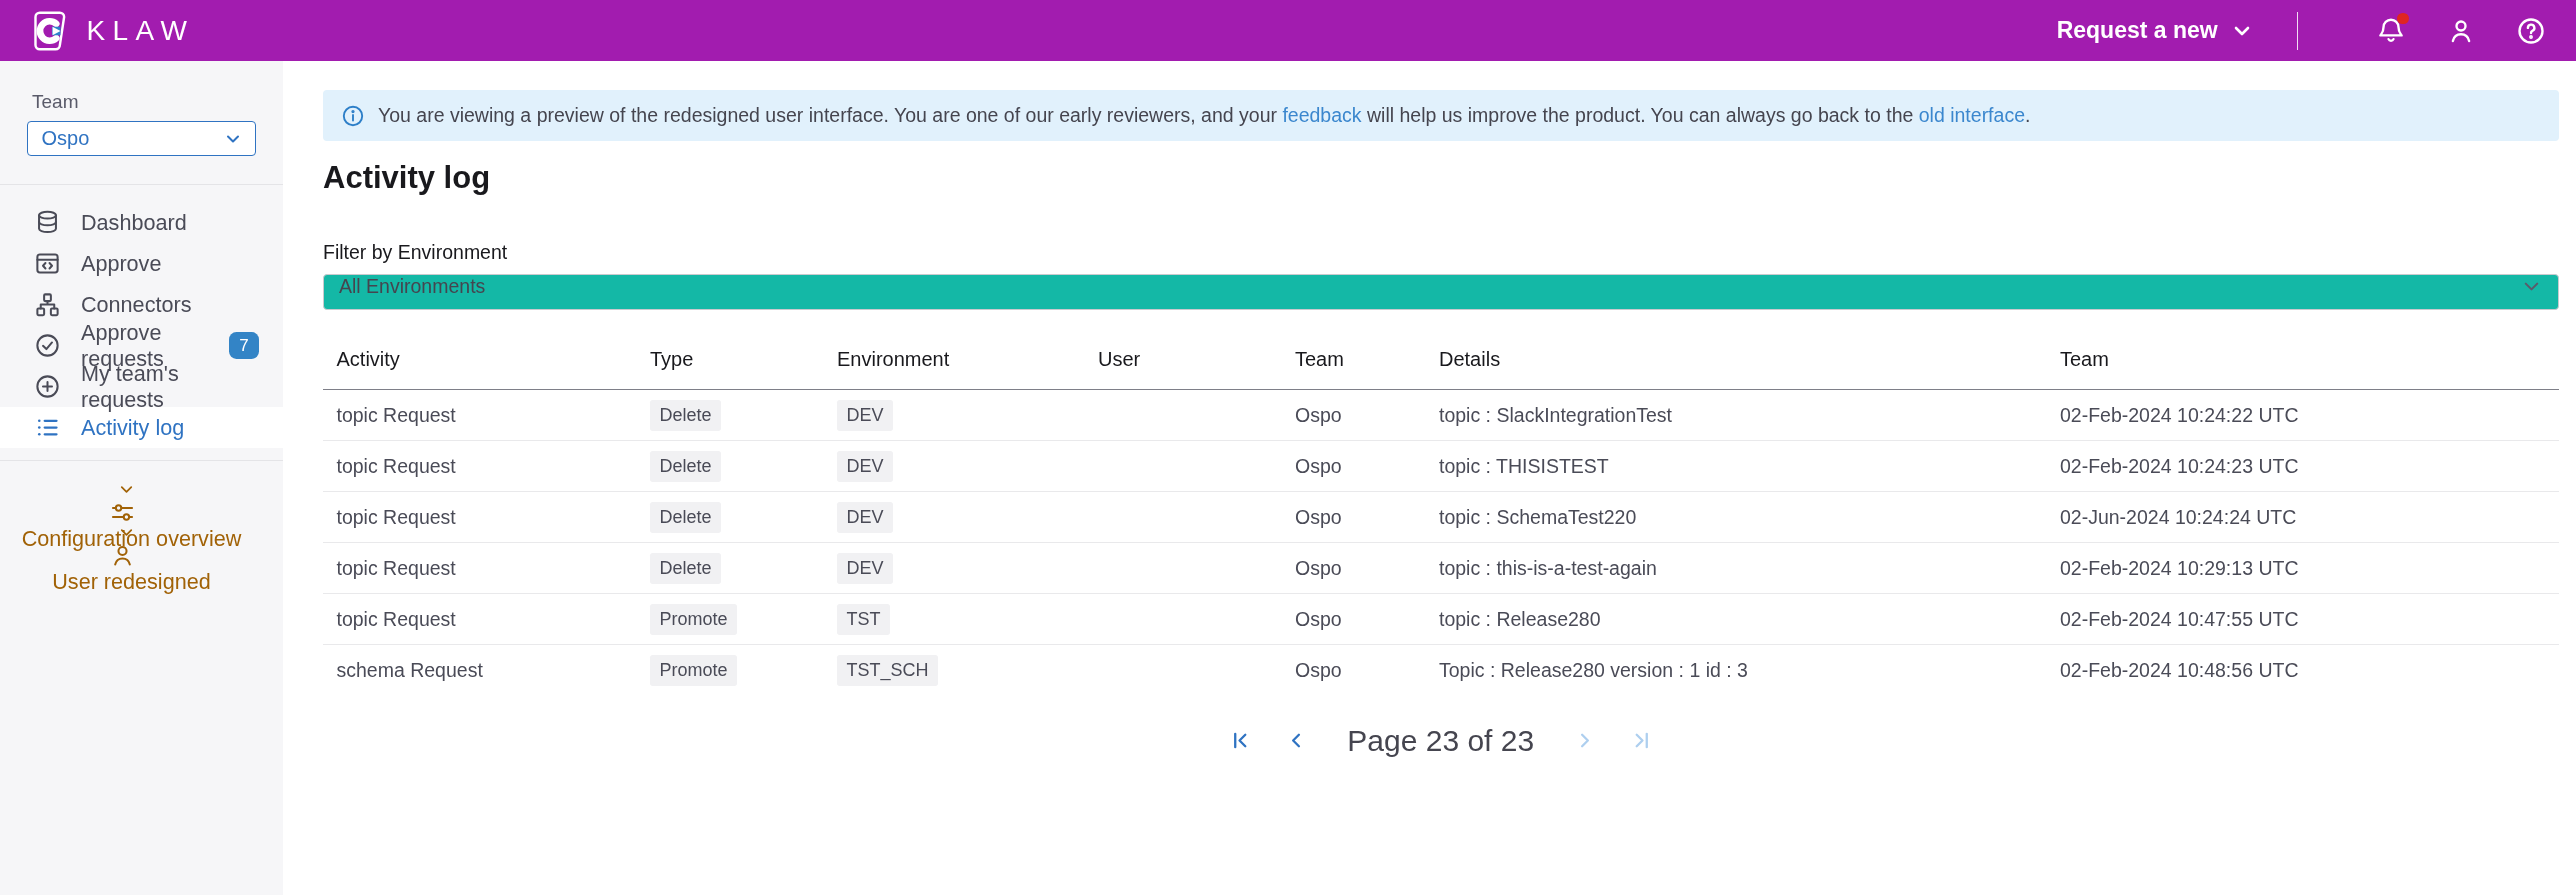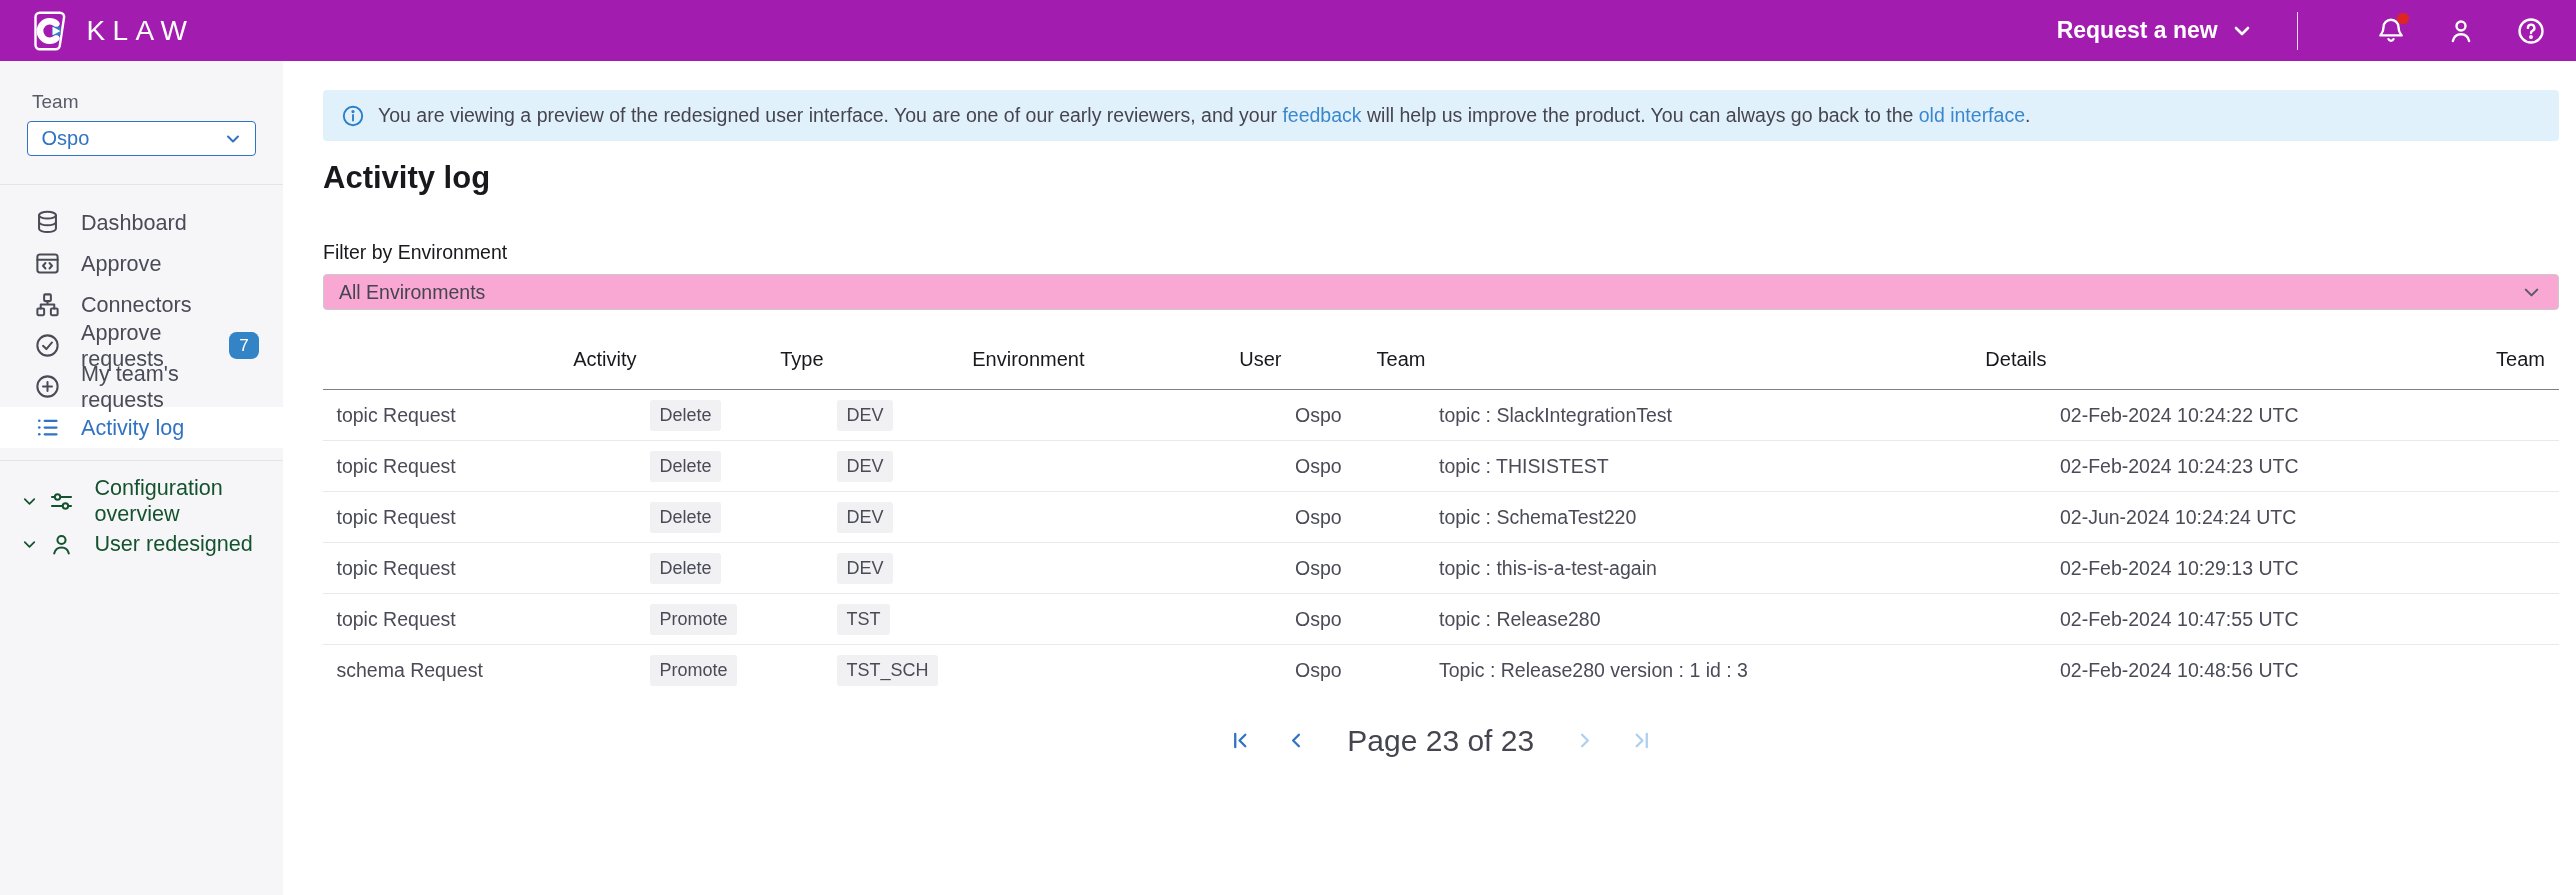--- a/index.html
+++ b/index.html
@@ -46,52 +46,52 @@
   }
   .nav-item .icon { width:27px; height:27px; flex:none; margin-right:20px; display:flex; }
   .nav-item .icon svg { width:27px; height:27px; }
   .nav-item.active { background:#ffffff; color:#2f73c2; }
   .nav-item .grow { flex:1; }
   .nav-badge {
     min-width:30px; height:27px; border-radius:7.4px; background:#3384c6; color:#ffffff;
     font-size:17px; display:flex; align-items:center; justify-content:center; padding:0 6.7px;
   }
   .section-item {
-    height:43px; display:flex; align-items:center; padding:0 24px 0 20px;
-    font-size:21.6px; color:#14532d; cursor:pointer;
+    height:43px; display:flex; align-items:center; padding:0 24px 0 4px;
+    font-size:21.6px; color:#a16207; cursor:pointer;flex-direction:column;
   }
   .section-item .chev { width:19px; height:19px; margin-right:9.4px; display:flex; }
   .section-item .chev svg { width:19px; height:19px; }
   .section-item .icon { width:27px; height:27px; margin-right:19px; display:flex; }
   .section-item .icon svg { width:27px; height:27px; }
   .sections { padding-top:19px; }
   
   .main { flex:1; padding:29px 17.5px 0 40px; background:#ffffff; }
   .banner {
     height:51px; background:#e1f1fc; border-radius:4px; display:flex; align-items:center;
     padding:0 17.5px; font-size:19.5px; color:#45454f;
   }
   .banner .icon { width:24px; height:24px; margin-right:13.5px; flex:none; display:flex; }
   .banner .icon svg { width:24px; height:24px; }
   .banner a { color:#3b87ce; text-decoration:none; cursor:pointer; }
   .page-title { margin-top:17.5px; font-size:31px; font-weight:700; color:#19191d; line-height:38px; }
   .filter-label { margin-top:44px; font-size:19.5px; color:#19191d; }
   .env-select {
     margin-top:10.8px; height:36px; border:1.3px solid #cacace; border-radius:4px;
-    background:#f9a8d4; display:flex; align-items:center; padding:0 15px;
+    background:#14b8a6; display:flex; align-items:flex-start; padding:0 15px;
     font-size:19.5px; color:#45454f; cursor:pointer;
   }
   .env-select .grow { flex:1; }
   .env-select svg { width:23px; height:23px; color:#5a5b6a; }
   
   table { width:100%; border-collapse:collapse; margin-top:38px; table-layout:fixed; }
   col.c-activity { width:327px; } col.c-type { width:187px; } col.c-env { width:261px; }
   col.c-user { width:197px; } col.c-team { width:144px; } col.c-details { width:621px; }
   th {
-    text-align:right; font-weight:400; font-size:20px; color:#19191d;
+    text-align:left; font-weight:400; font-size:20px; color:#19191d;
     padding:0 13.5px 18px 0; border-bottom:1.3px solid #7e7f88;
   }
   th:first-child, td:first-child { padding-left:13.5px; }
   td {
     height:51px; font-size:19.5px; color:#4a4b57; padding-right:13.5px;
     border-bottom:0.7px solid #e9e9eb; vertical-align:middle;
   }
   tr:last-child td { border-bottom:none; }
   .chip {
     display:inline-block; background:#f1f1f3; color:#4a4b57; border-radius:2.7px;

